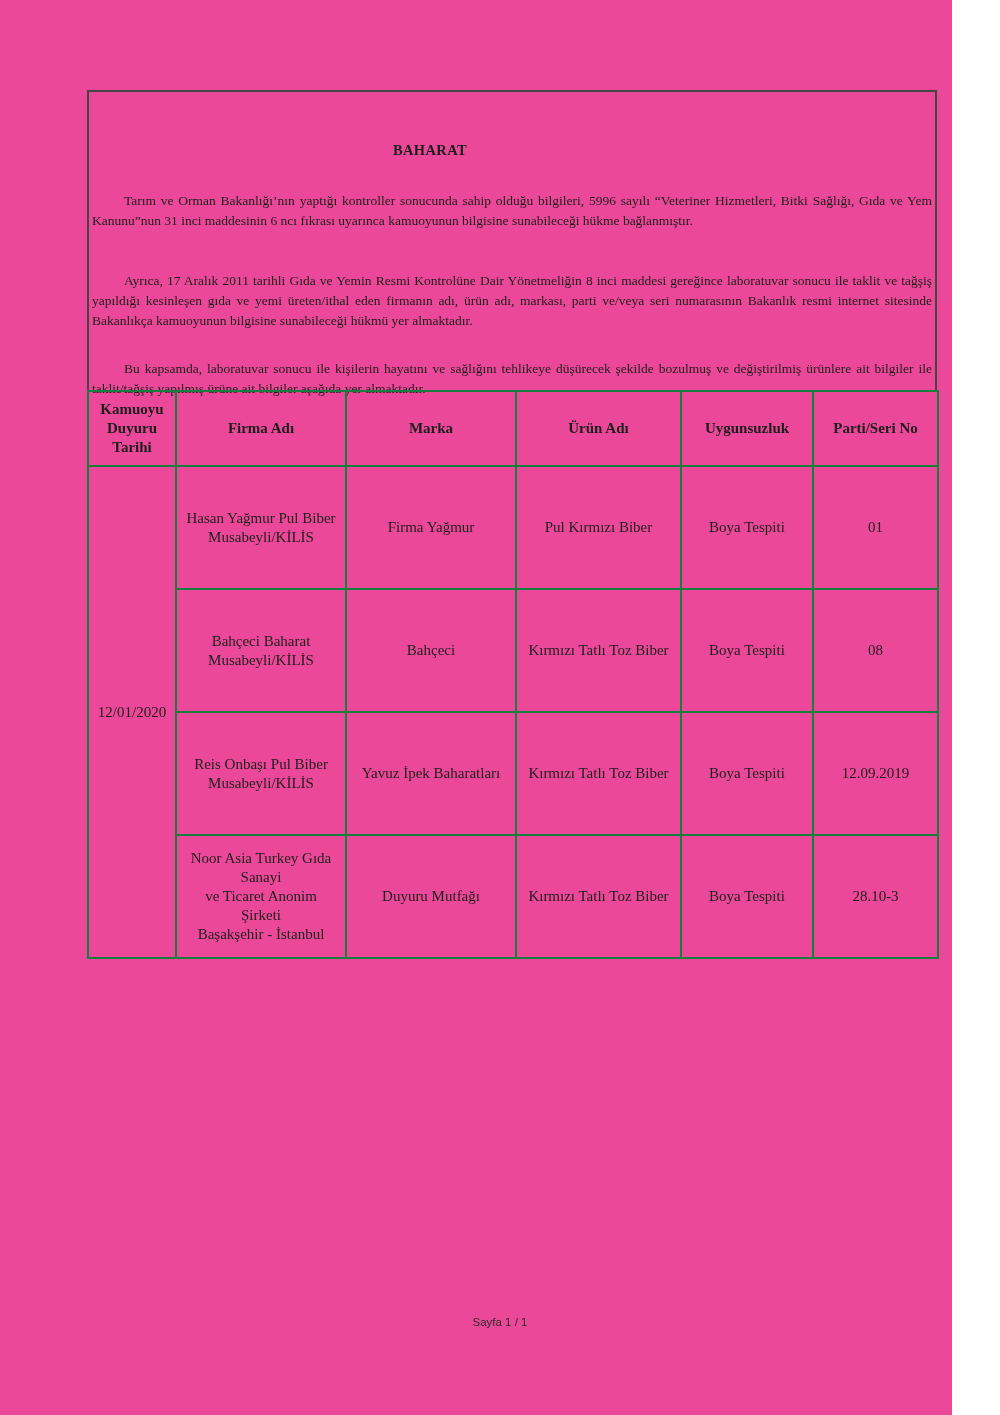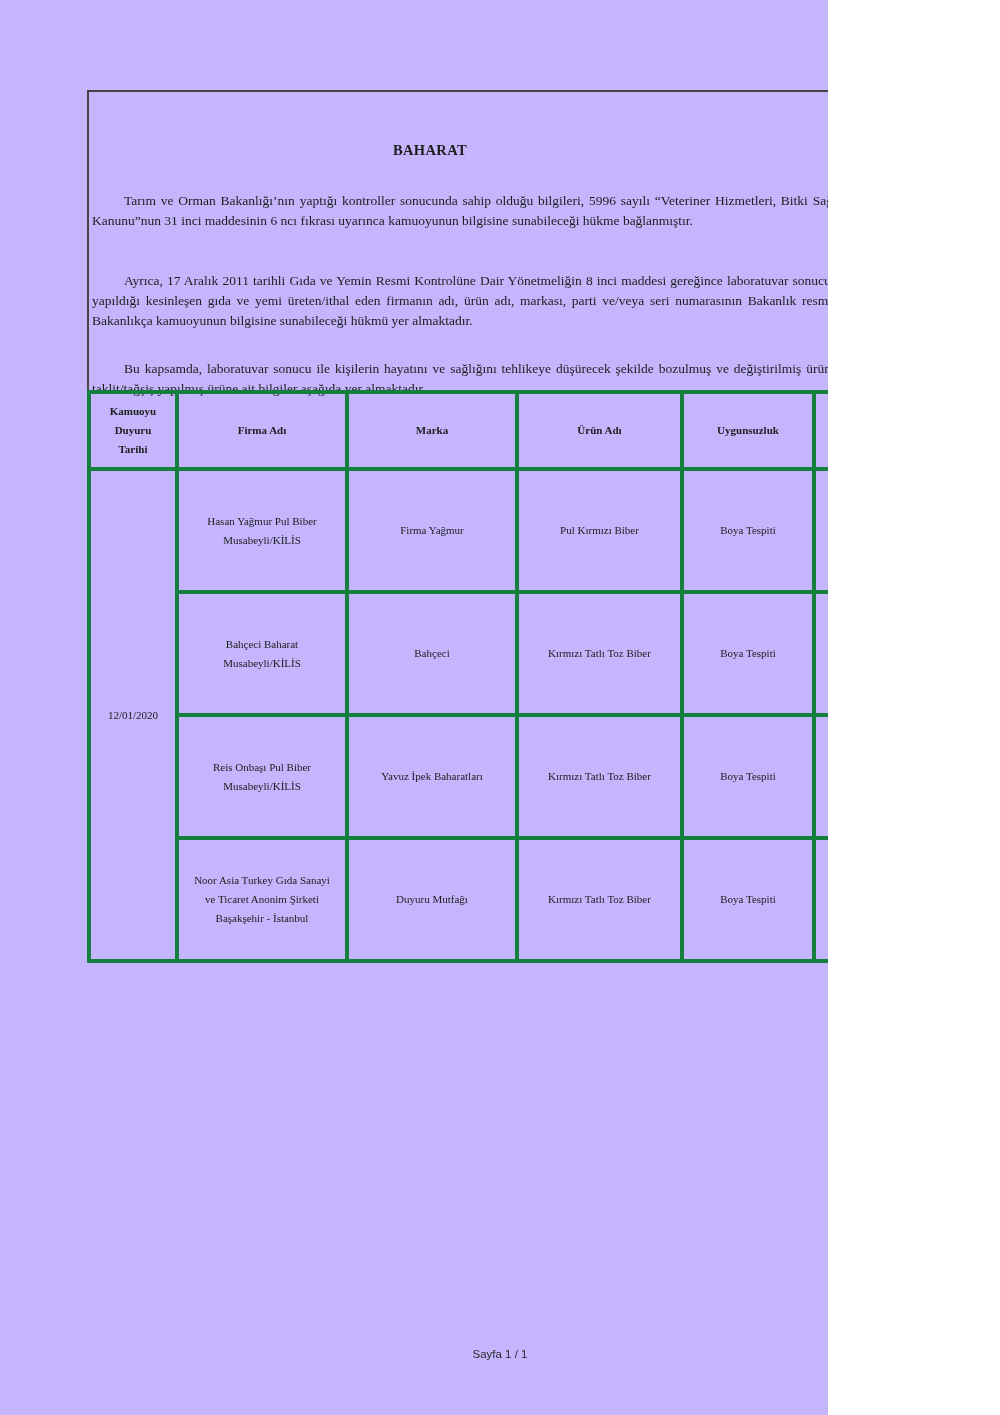--- a/index.html
+++ b/index.html
@@ -4,23 +4,23 @@
 <style>
   * { margin: 0; padding: 0; box-sizing: border-box; }
   html, body {
     width: 1000px;
     background: #ffffff;
     font-family: "Liberation Serif", "DejaVu Serif", serif;
     color: #1d1d1d;
   }
   .page {
     position: relative;
-    width: 828px;
+    width: 952px;
     height: 1415px;
-    background: #c4b5fd;
+    background: #ec4899;
     overflow: hidden;
   }
   
   .frame-top {
     position: absolute;
     left: 87px;
     top: 90px;
     width: 850px;
     height: 300px;
     border: 2px solid #454545;
@@ -47,42 +47,42 @@
   
   .doc-table {
     position: absolute;
     left: 87px;
     top: 390px;
     width: 850px;
     border-collapse: collapse;
     table-layout: fixed;
   }
   .doc-table th, .doc-table td {
-    border: 4px solid #15803d;
+    border: 2px solid #15803d;
     text-align: center;
     vertical-align: middle;
-    font-size: 11px;
+    font-size: 15px;
     line-height: 19px;
     white-space: pre-line;
     padding: 8px;
   }
   .doc-table th { font-weight: bold; }
   .row-header { height: 63px; }
   .row-data { height: 123px; }
   .col-date  { width: 88px;  }
   .col-firm  { width: 170px; }
   .col-brand { width: 170px; }
   .col-prod  { width: 165px; }
   .col-nonc  { width: 132px; }
   .col-lot   { width: 125px; }
   
   .footer {
     position: absolute;
     left: 0;
-    top: 1348px;
+    top: 1316px;
     width: 1000px;
     text-align: center;
     font-family: "Liberation Sans", "DejaVu Sans", sans-serif;
     font-size: 11.5px;
     color: #2b2b2b;
   }
 </style>
 </head>
 <body>
 

